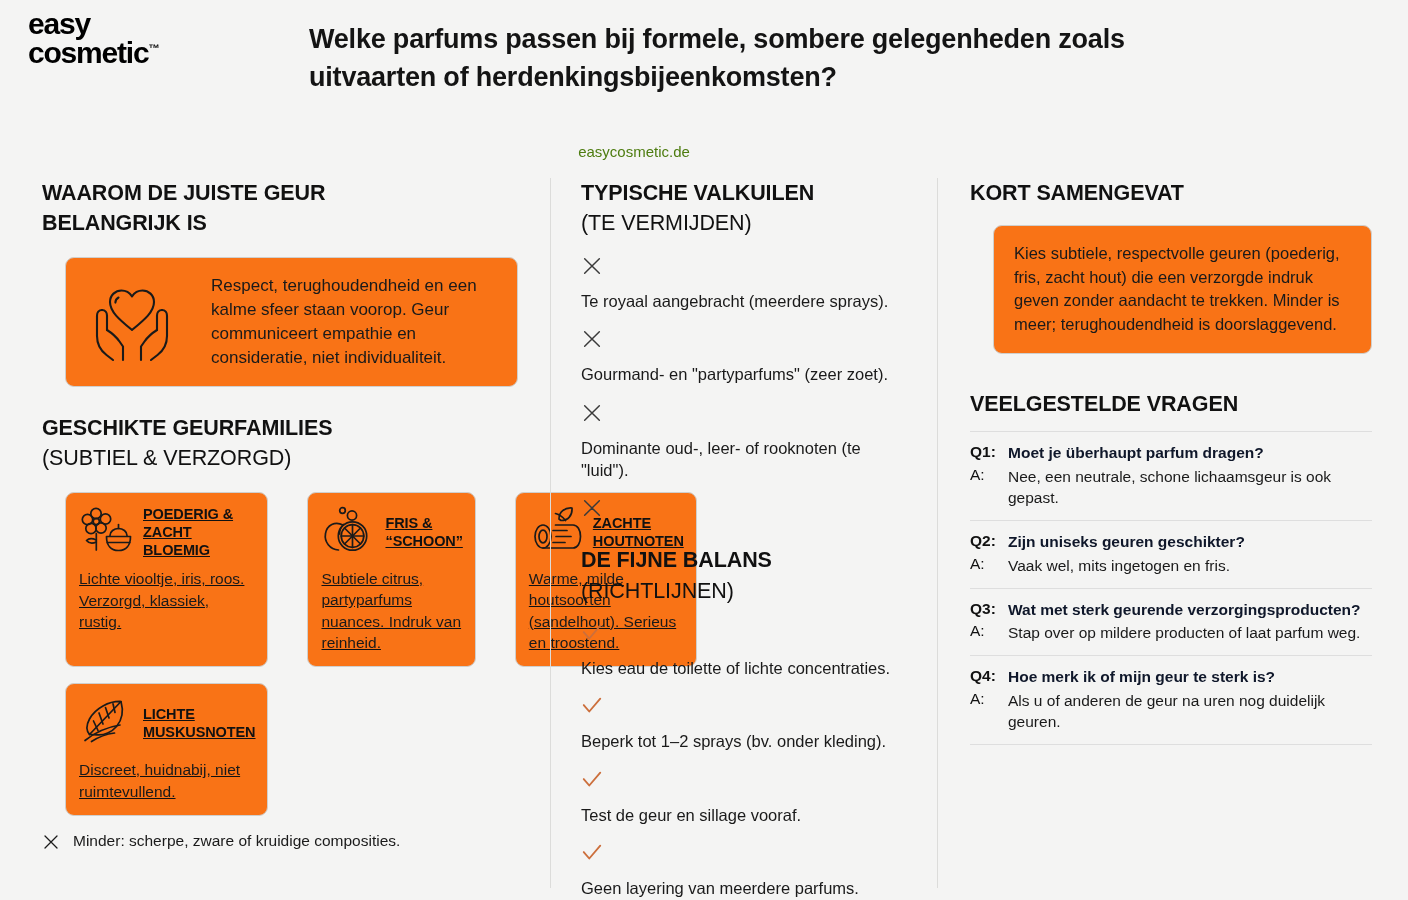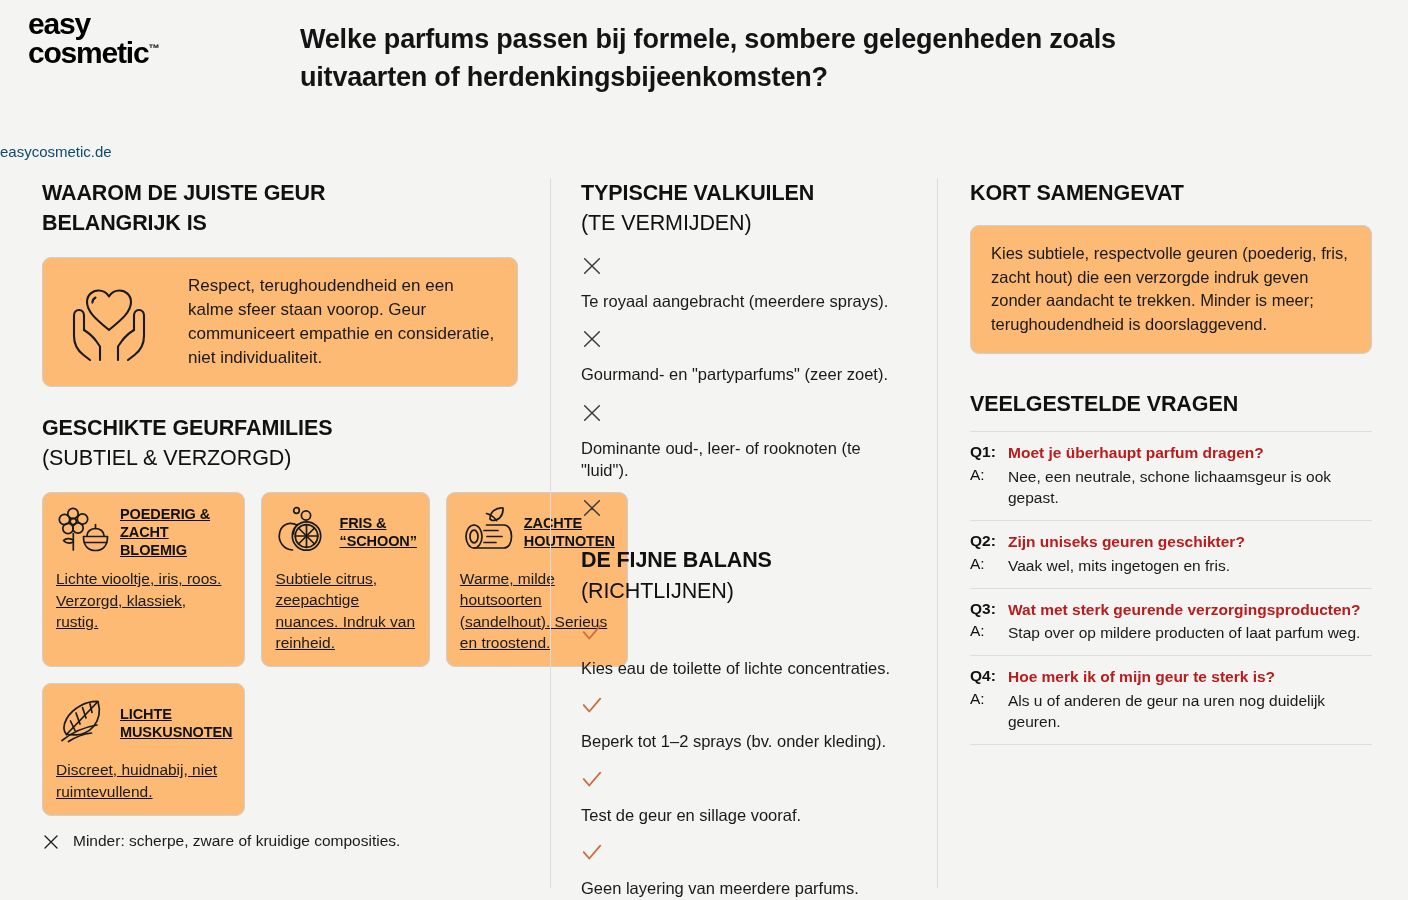--- a/index.html
+++ b/index.html
@@ -15,27 +15,27 @@
 
   
   .header { position:relative; height:120px; }
   .logo {
     position:absolute; left:28px; top:10px;
     font-weight:bold; font-size:30px; line-height:0.95;
     letter-spacing:-1.2px; color:#000;
   }
   .logo .tm { font-size:11px; vertical-align:super; letter-spacing:0; }
   .title {
-    position:absolute; left:300px; top:20px; width:900px;
+    position:absolute; left:309px; top:20px; width:900px;
     font-size:27px; font-weight:bold; line-height:1.42;
     color:#141414; letter-spacing:-0.2px;
   }
   .site-url {
     position:absolute; left:0; top:143px; width:1268px;
-    font-size:15px; color:#0c4a6e;
+    text-align:center; font-size:15px; color:#4d7c0f;
   }
 
   
   .columns {
     position:absolute; top:178px; left:0; width:1408px; height:710px;
     display:flex;
   }
   .col { position:relative; }
   .col-left   { width:550px; padding:0 32px 0 42px; }
   .col-mid    { width:387px; padding:0 30px 0 30px; border-left:1px solid #dcdcda; }
@@ -44,21 +44,22 @@
   h2.sec {
     font-size:21.5px; font-weight:bold; line-height:1.41;
     letter-spacing:-0.1px; color:#111;
   }
   h2.sec .light { font-weight:normal; }
 
   
   .card {
     border:1px solid #cfcfcd;
     border-radius:9px;
-    background:#fdba74;
+    background:#f97316;
+    margin-left:23px;
   }
   .why-card {
     margin-top:18px; padding:16px 18px 16px 14px;
     display:flex; align-items:center; gap:27px; min-height:126px;
   }
   .why-text { font-size:17px; line-height:1.42; color:#1a1a1a; }
 
   .fam-grid {
     margin-top:18px;
     display:grid; grid-template-columns:1fr 1fr 1fr; gap:16px;text-decoration:underline;
@@ -94,21 +95,21 @@
   .sum-card { margin-top:17px; padding:16px 18px 17px 20px; }
   .sum-text { font-size:16.5px; line-height:1.42; color:#1a1a1a; }
 
   .faq-head { margin-top:35px; }
   .faq-list { margin-top:12px; }
   .faq-item { padding:11px 0 12px 0; border-top:1px solid #dedede; }
   .faq-item:last-child { border-bottom:1px solid #dedede; }
   .faq-row { display:flex; gap:8px; }
   .faq-tag { flex:0 0 30px; font-size:15.5px; font-weight:bold; color:#111; }
   .faq-tag.ans { font-weight:normal; }
-  .faq-q { font-size:15.5px; font-weight:bold; line-height:1.33; color:#b91c1c; }
+  .faq-q { font-size:15.5px; font-weight:bold; line-height:1.33; color:#0f172a; }
   .faq-a { font-size:15.5px; line-height:1.36; color:#1a1a1a; }
   .faq-row.answer { margin-top:2px; }
 </style>
 </head>
 <body>
 
 <div class="header">
   <div class="logo">
     <div>easy</div>
     <div><span>cosmetic</span><span class="tm">™</span></div>
@@ -181,21 +182,21 @@
               <path d="M22 20 C14 16 6 20 4.5 28.5 C3 37 9 44.5 17.5 45"></path>
               <path d="M22.5 19.5 C20 22 18.5 25.5 18.5 29"></path>
               <circle cx="31.5" cy="31" r="14.2"></circle>
                 <circle cx="31.5" cy="31" r="11.3"></circle>
               <path d="M31.5 19.7 L31.5 42.3 M20.2 31 L42.8 31"></path>
               <path d="M23.5 23 L39.5 39 M39.5 23 L23.5 39"></path>
             </svg>
           </span>
           <div class="fam-title">FRIS &amp; “SCHOON”</div>
         </div>
-        <div class="fam-body">Subtiele citrus, zeepachtige nuances. Indruk van reinheid.</div>
+        <div class="fam-body">Subtiele citrus, partyparfums nuances. Indruk van reinheid.</div>
       </div>
 
       <div class="card fam-card">
         <div class="fam-head">
           <span>
             <svg width="56" height="50" viewBox="0 0 56 50" fill="none" stroke="#1a1a1a" stroke-width="1.7" stroke-linecap="round" stroke-linejoin="round">
               <path d="M30 14 C30 7 35.5 2.5 43 3 C43.5 10.5 39 15.5 32 15.5Z"></path>
               <path d="M36.5 15.5 C34 12 30.5 9.5 26.5 8.5"></path>
               <path d="M26.5 20 L44 20 C48.5 20 51.5 25 51.5 31.5 C51.5 38 48.5 43 44 43 L14 43"></path>
               <ellipse cx="14" cy="31.5" rx="8" ry="11.5"></ellipse>

